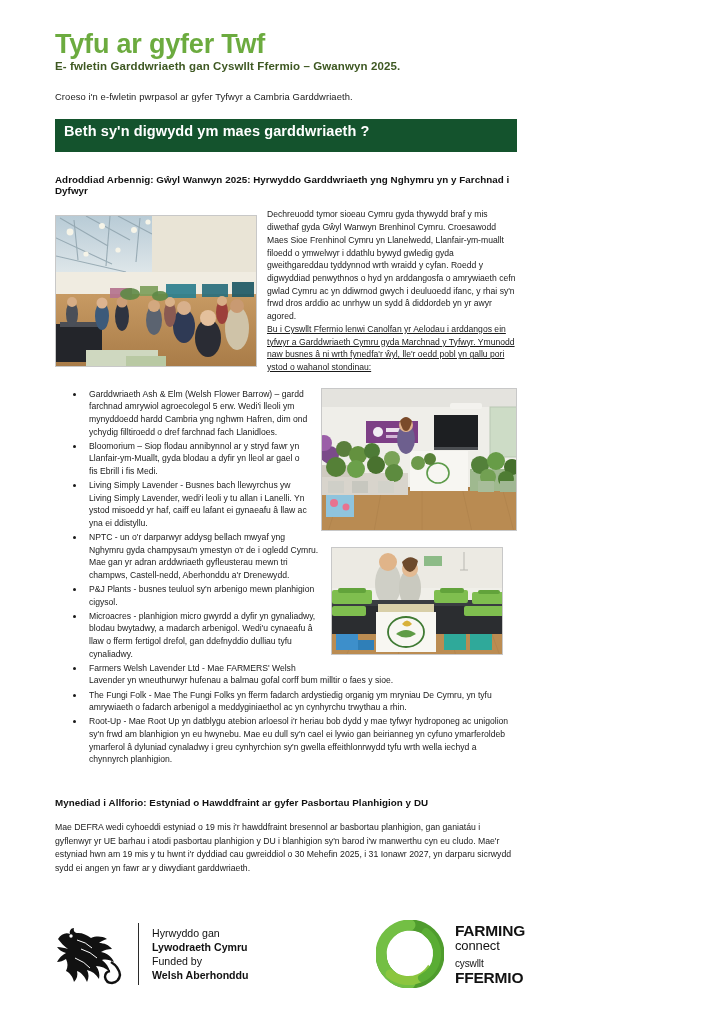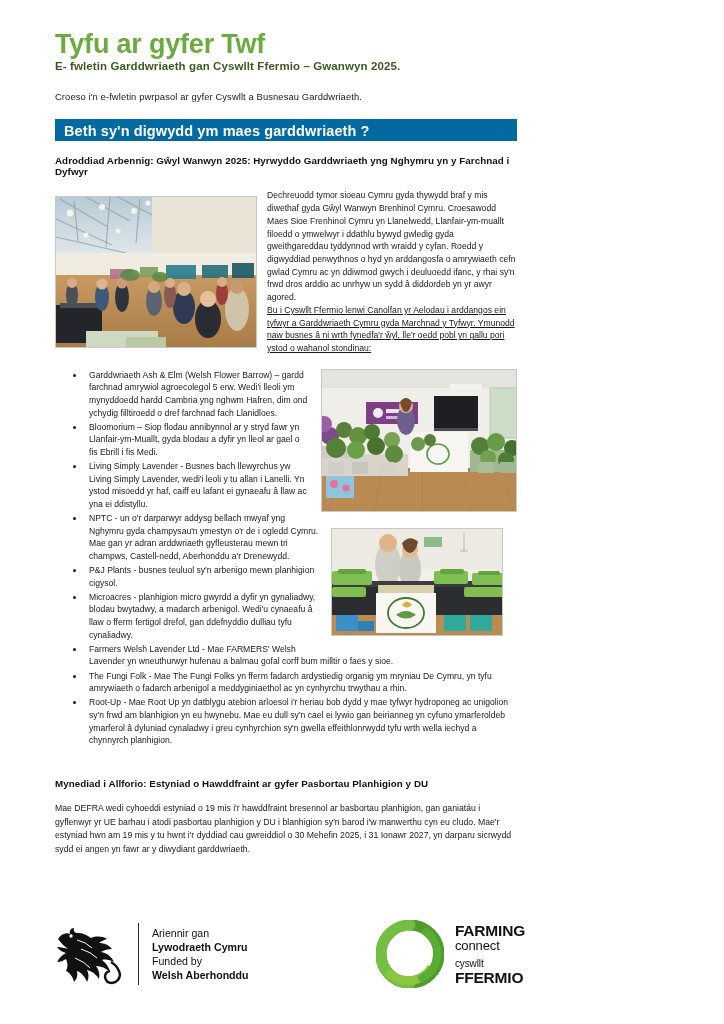--- a/index.html
+++ b/index.html
@@ -43,34 +43,34 @@
   .welcome {
     font-size: 9.4px;
     color: #1a1a1a;
     margin: 19px 0 0 0;
     letter-spacing: 0.1px;
   }
 
   
   .banner {
     margin-top: 17px;
-    background: #0369a1;
+    background: #14532d;
     color: #ffffff;
     font-size: 14.5px;
     font-weight: bold;
-    padding: 4px 9px 2px 9px;
+    padding: 4px 9px 13px 9px;
     letter-spacing: 0.1px;
     box-sizing: border-box;
   }
 
   .report-head {
     font-size: 9.8px;
     font-weight: bold;
     color: #111111;
-    margin-top: 14px;
+    margin-top: 22px;
     letter-spacing: 0.05px;
   }
 
   
   .intro-row {
     margin-top: 12px;
     display: flex;
     align-items: center;
   }
   .photo {
@@ -191,21 +191,21 @@
   .fc-l4 { font-size: 15.5px; font-weight: bold; letter-spacing: -0.2px; }
 </style>
 </head>
 <body>
 
 <div class="page">
 
   <div class="masthead">
     <div class="title-main">Tyfu ar gyfer Twf</div>
     <div class="title-sub">E- fwletin Garddwriaeth gan Cyswllt Ffermio – Gwanwyn 2025.</div>
-    <div class="welcome">Croeso i'n e-fwletin pwrpasol ar gyfer Cyswllt a Busnesau Garddwriaeth.</div>
+    <div class="welcome">Croeso i'n e-fwletin pwrpasol ar gyfer Tyfwyr a Cambria Garddwriaeth.</div>
   </div>
 
   <div class="banner">Beth sy'n digwydd ym maes garddwriaeth ?</div>
 
   <div class="report-head">Adroddiad Arbennig: Gŵyl Wanwyn 2025: Hyrwyddo Garddwriaeth yng Nghymru yn y Farchnad i Dyfwyr</div>
 
   <div class="intro-row">
     <div class="photo photo-hall">
       <svg viewBox="0 0 202 152" width="202" height="152" preserveAspectRatio="none">
         <defs>
@@ -430,21 +430,21 @@
           C30 55 27 51 22 49 C23 53 22 57 19 60 C18 55 15 51 11 49 C13 45 13 41 11 37
           C8 39 5 40 2 40 C4 36 7 33 11 31 C7 30 4 28 2 25 C6 25 10 26 13 27 C9 24 6 21 3 17 Z"></path>
         <circle cx="16" cy="14" r="1.7" fill="#ffffff"></circle>
         <path d="M22 18 q9 2 15 8" stroke="#ffffff" stroke-width="1" fill="none"></path>
         <path d="M26 27 q10 3 16 9" stroke="#ffffff" stroke-width="1" fill="none"></path>
         <path d="M20 36 q10 4 15 10" stroke="#ffffff" stroke-width="1" fill="none"></path>
         <path d="M56 40 q8 5 9 13 q-1 7 -8 8 q-6 0 -7 -6 q0 -5 5 -6" fill="none" stroke="#111111" stroke-width="2.4"></path>
       </svg>
       <div class="wg-divider"></div>
       <div class="wg-text">
-        <div class="light">Ariennir gan</div>
+        <div class="light">Hyrwyddo gan</div>
         <div class="bold">Lywodraeth Cymru</div>
         <div class="light">Funded by</div>
         <div class="bold">Welsh Aberhonddu</div>
       </div>
     </div>
 
     <div class="fc-logo">
       <svg class="fc-mark" viewBox="0 0 68 68">
         <g fill="none" stroke-linecap="round">
           <path d="M34 5 A29 29 0 1 1 5 34" stroke="#4f9c2d" stroke-width="11"></path>

